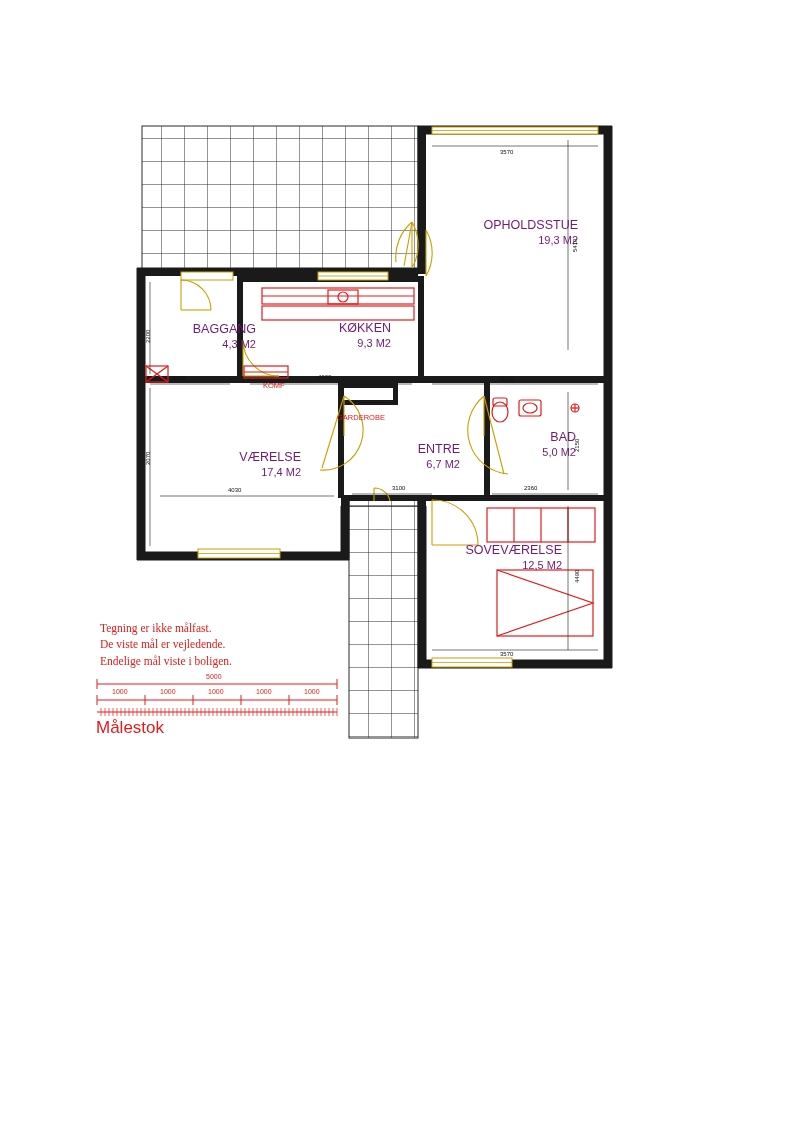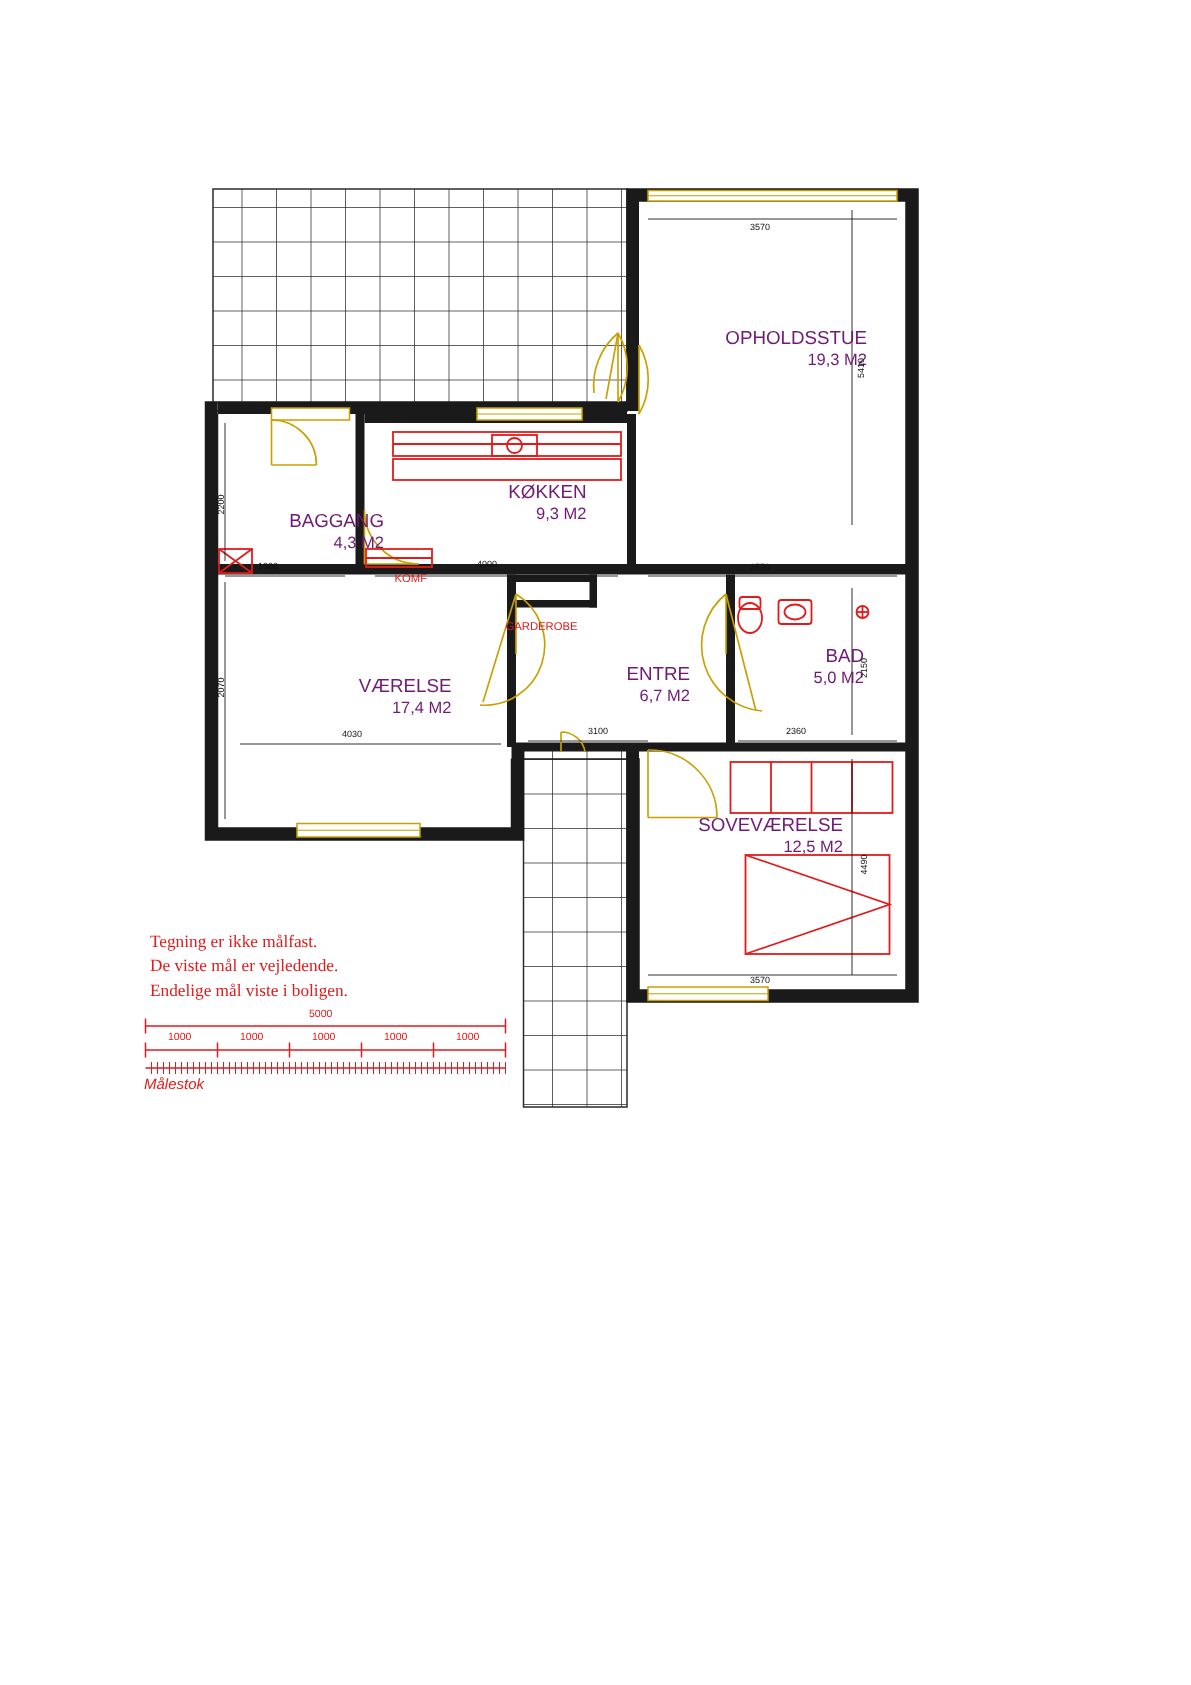--- a/index.html
+++ b/index.html
@@ -66,22 +66,21 @@
     font-size: 11.5px;
     line-height: 1.42;
     white-space: nowrap;
   }
   .scale-caption {
     position: absolute;
     left: 96px;
     top: 718px;
     color: #e11b1b;
     font-family: "Liberation Sans", sans-serif;
-    font-size: 10px;
-    font-style: italic;
+    font-size: 17px;
   }
   .scale-tick-label {
     position: absolute;
     font-family: "Liberation Sans", sans-serif;
     font-size: 7px;
     color: #e11b1b;
     white-space: nowrap;
   }
 </style>
 </head>
@@ -323,21 +322,21 @@
         <line x1="337" y1="708" x2="337" y2="716"></line>
     </g>
     <line x1="97" y1="712" x2="337" y2="712"></line>
   </g>
 </svg>
 
 <div class="room-label" style="left:443px; top:218px; width:135px;">
   <span class="room-name">OPHOLDSSTUE</span>
   <span class="room-area">19,3 M2</span>
 </div>
-<div class="room-label" style="left:140px; top:340px; width:116px;">
+<div class="room-label" style="left:140px; top:322px; width:116px;">
   <span class="room-name">BAGGANG</span>
   <span class="room-area">4,3 M2</span>
 </div>
 <div class="room-label" style="left:275px; top:321px; width:116px;">
   <span class="room-name">KØKKEN</span>
   <span class="room-area">9,3 M2</span>
 </div>
 <div class="room-label" style="left:185px; top:450px; width:116px;">
   <span class="room-name">VÆRELSE</span>
   <span class="room-area">17,4 M2</span>

